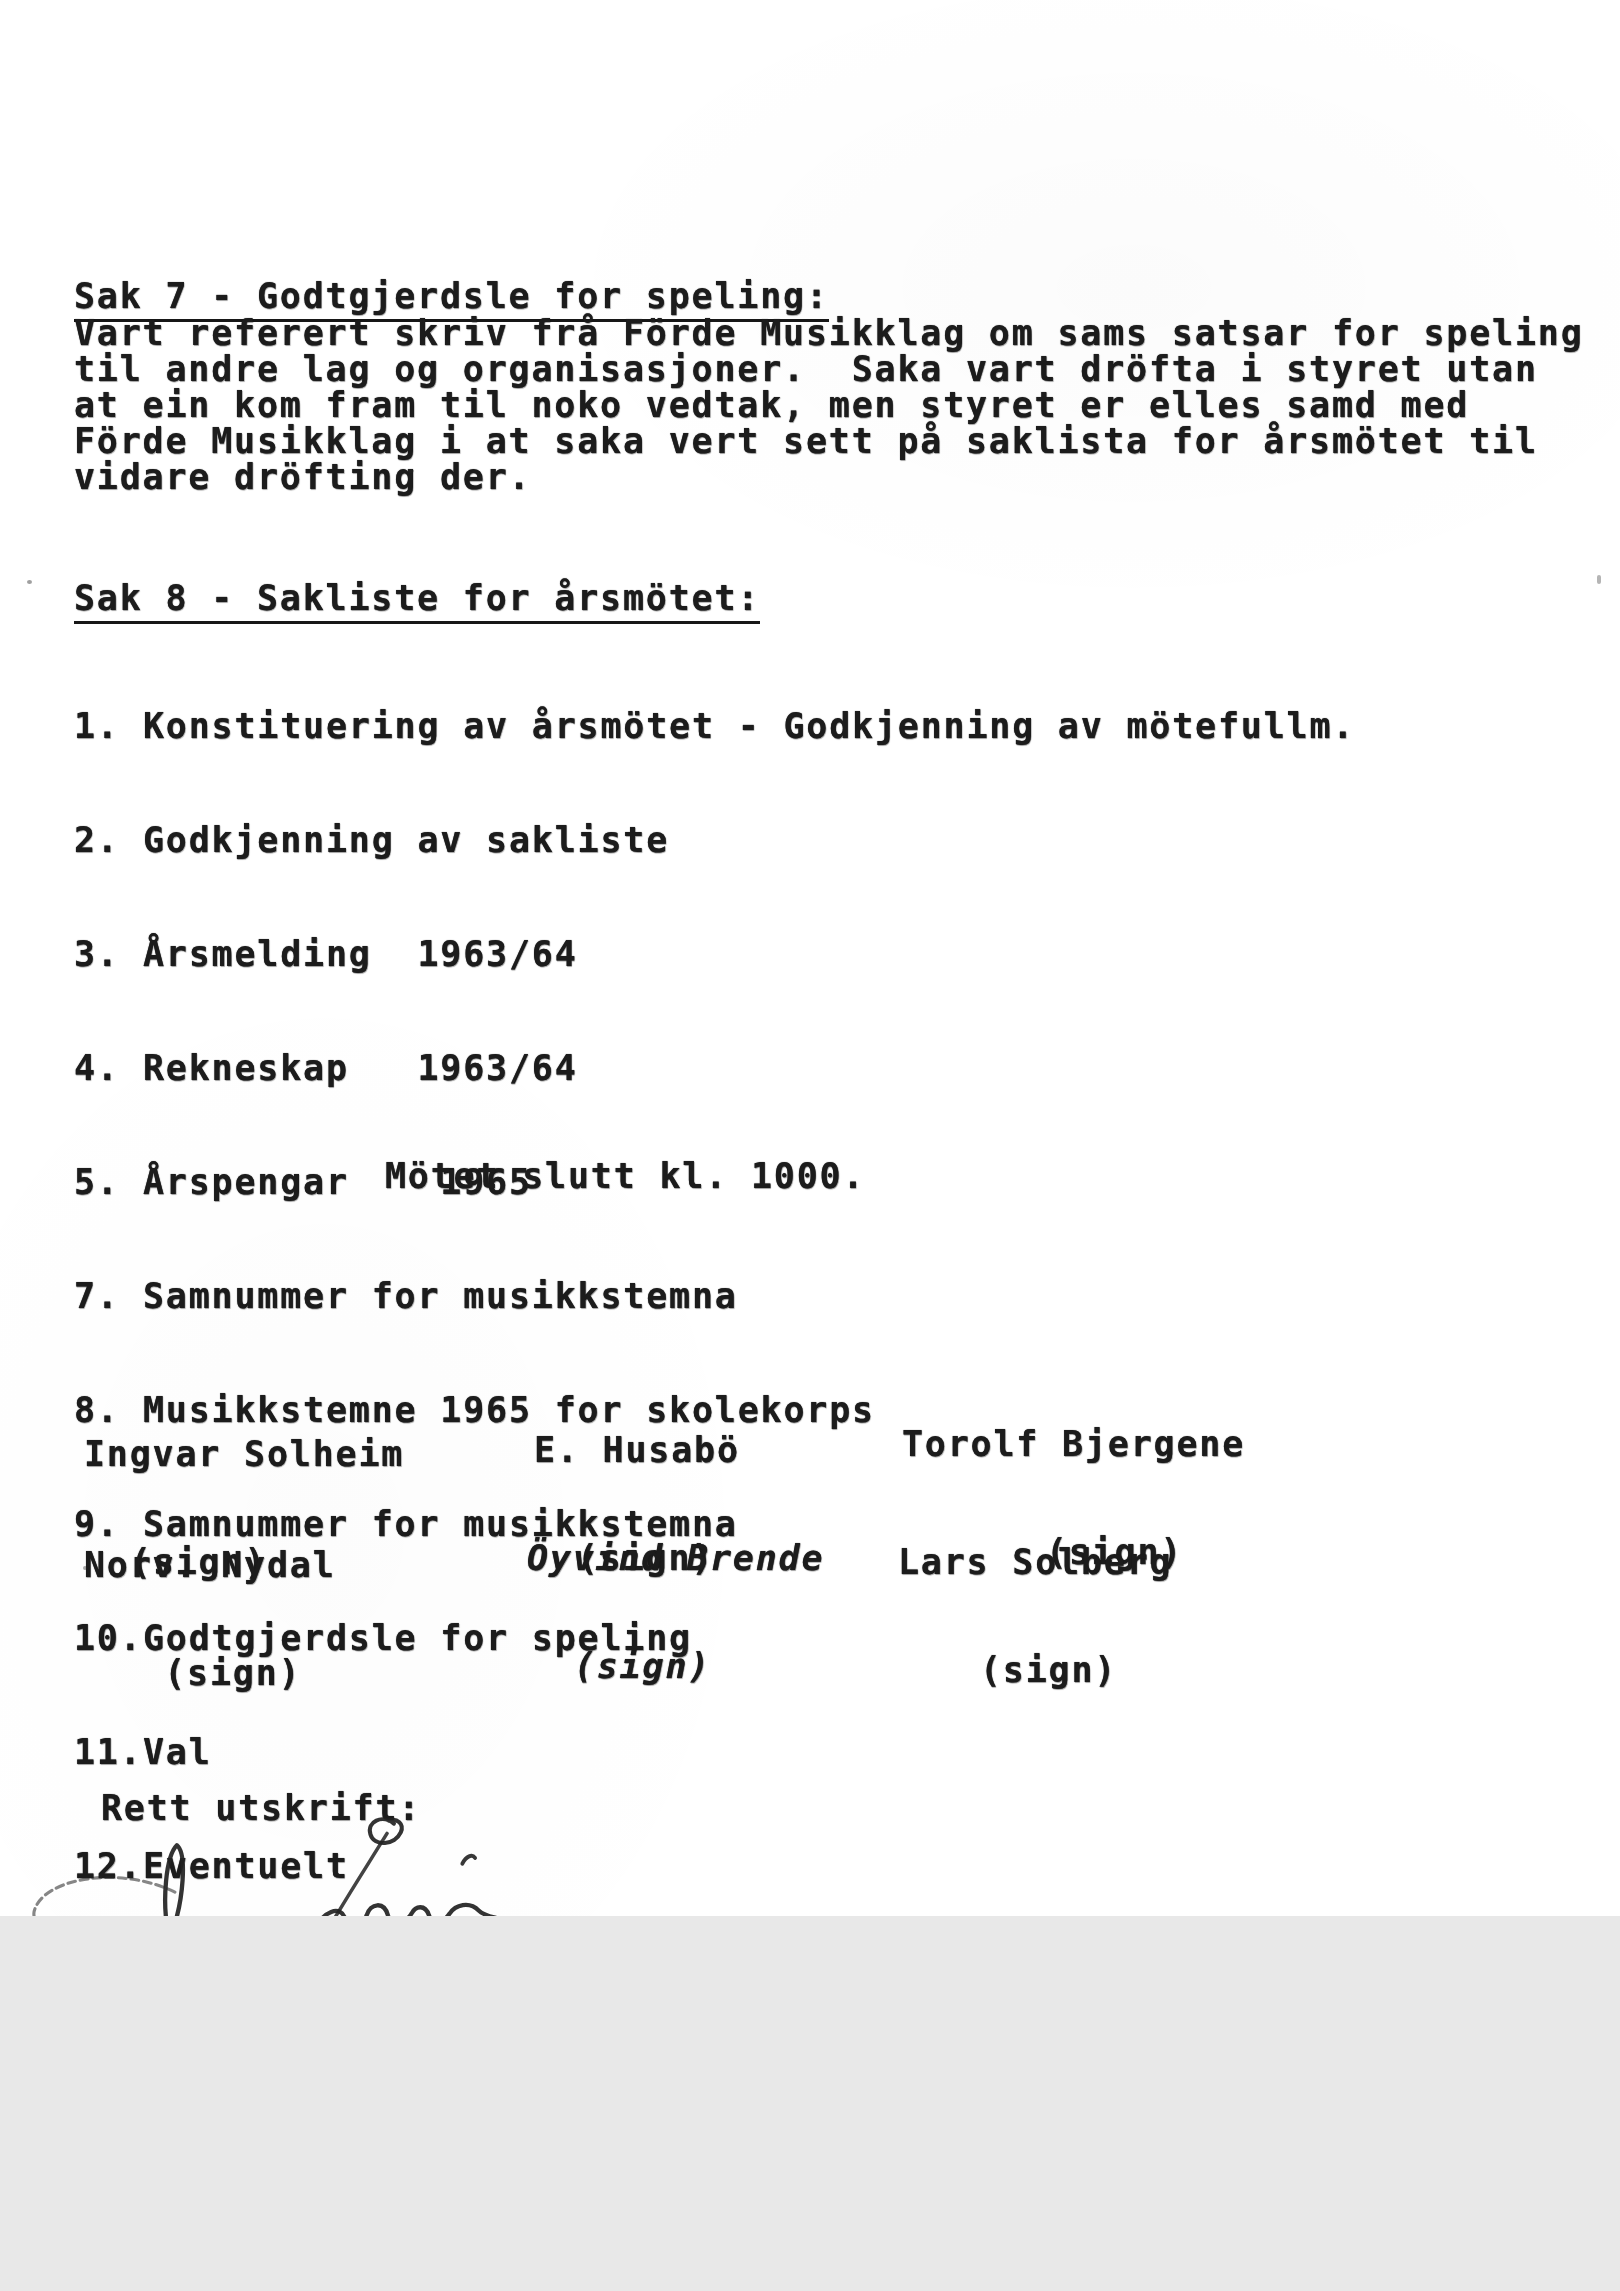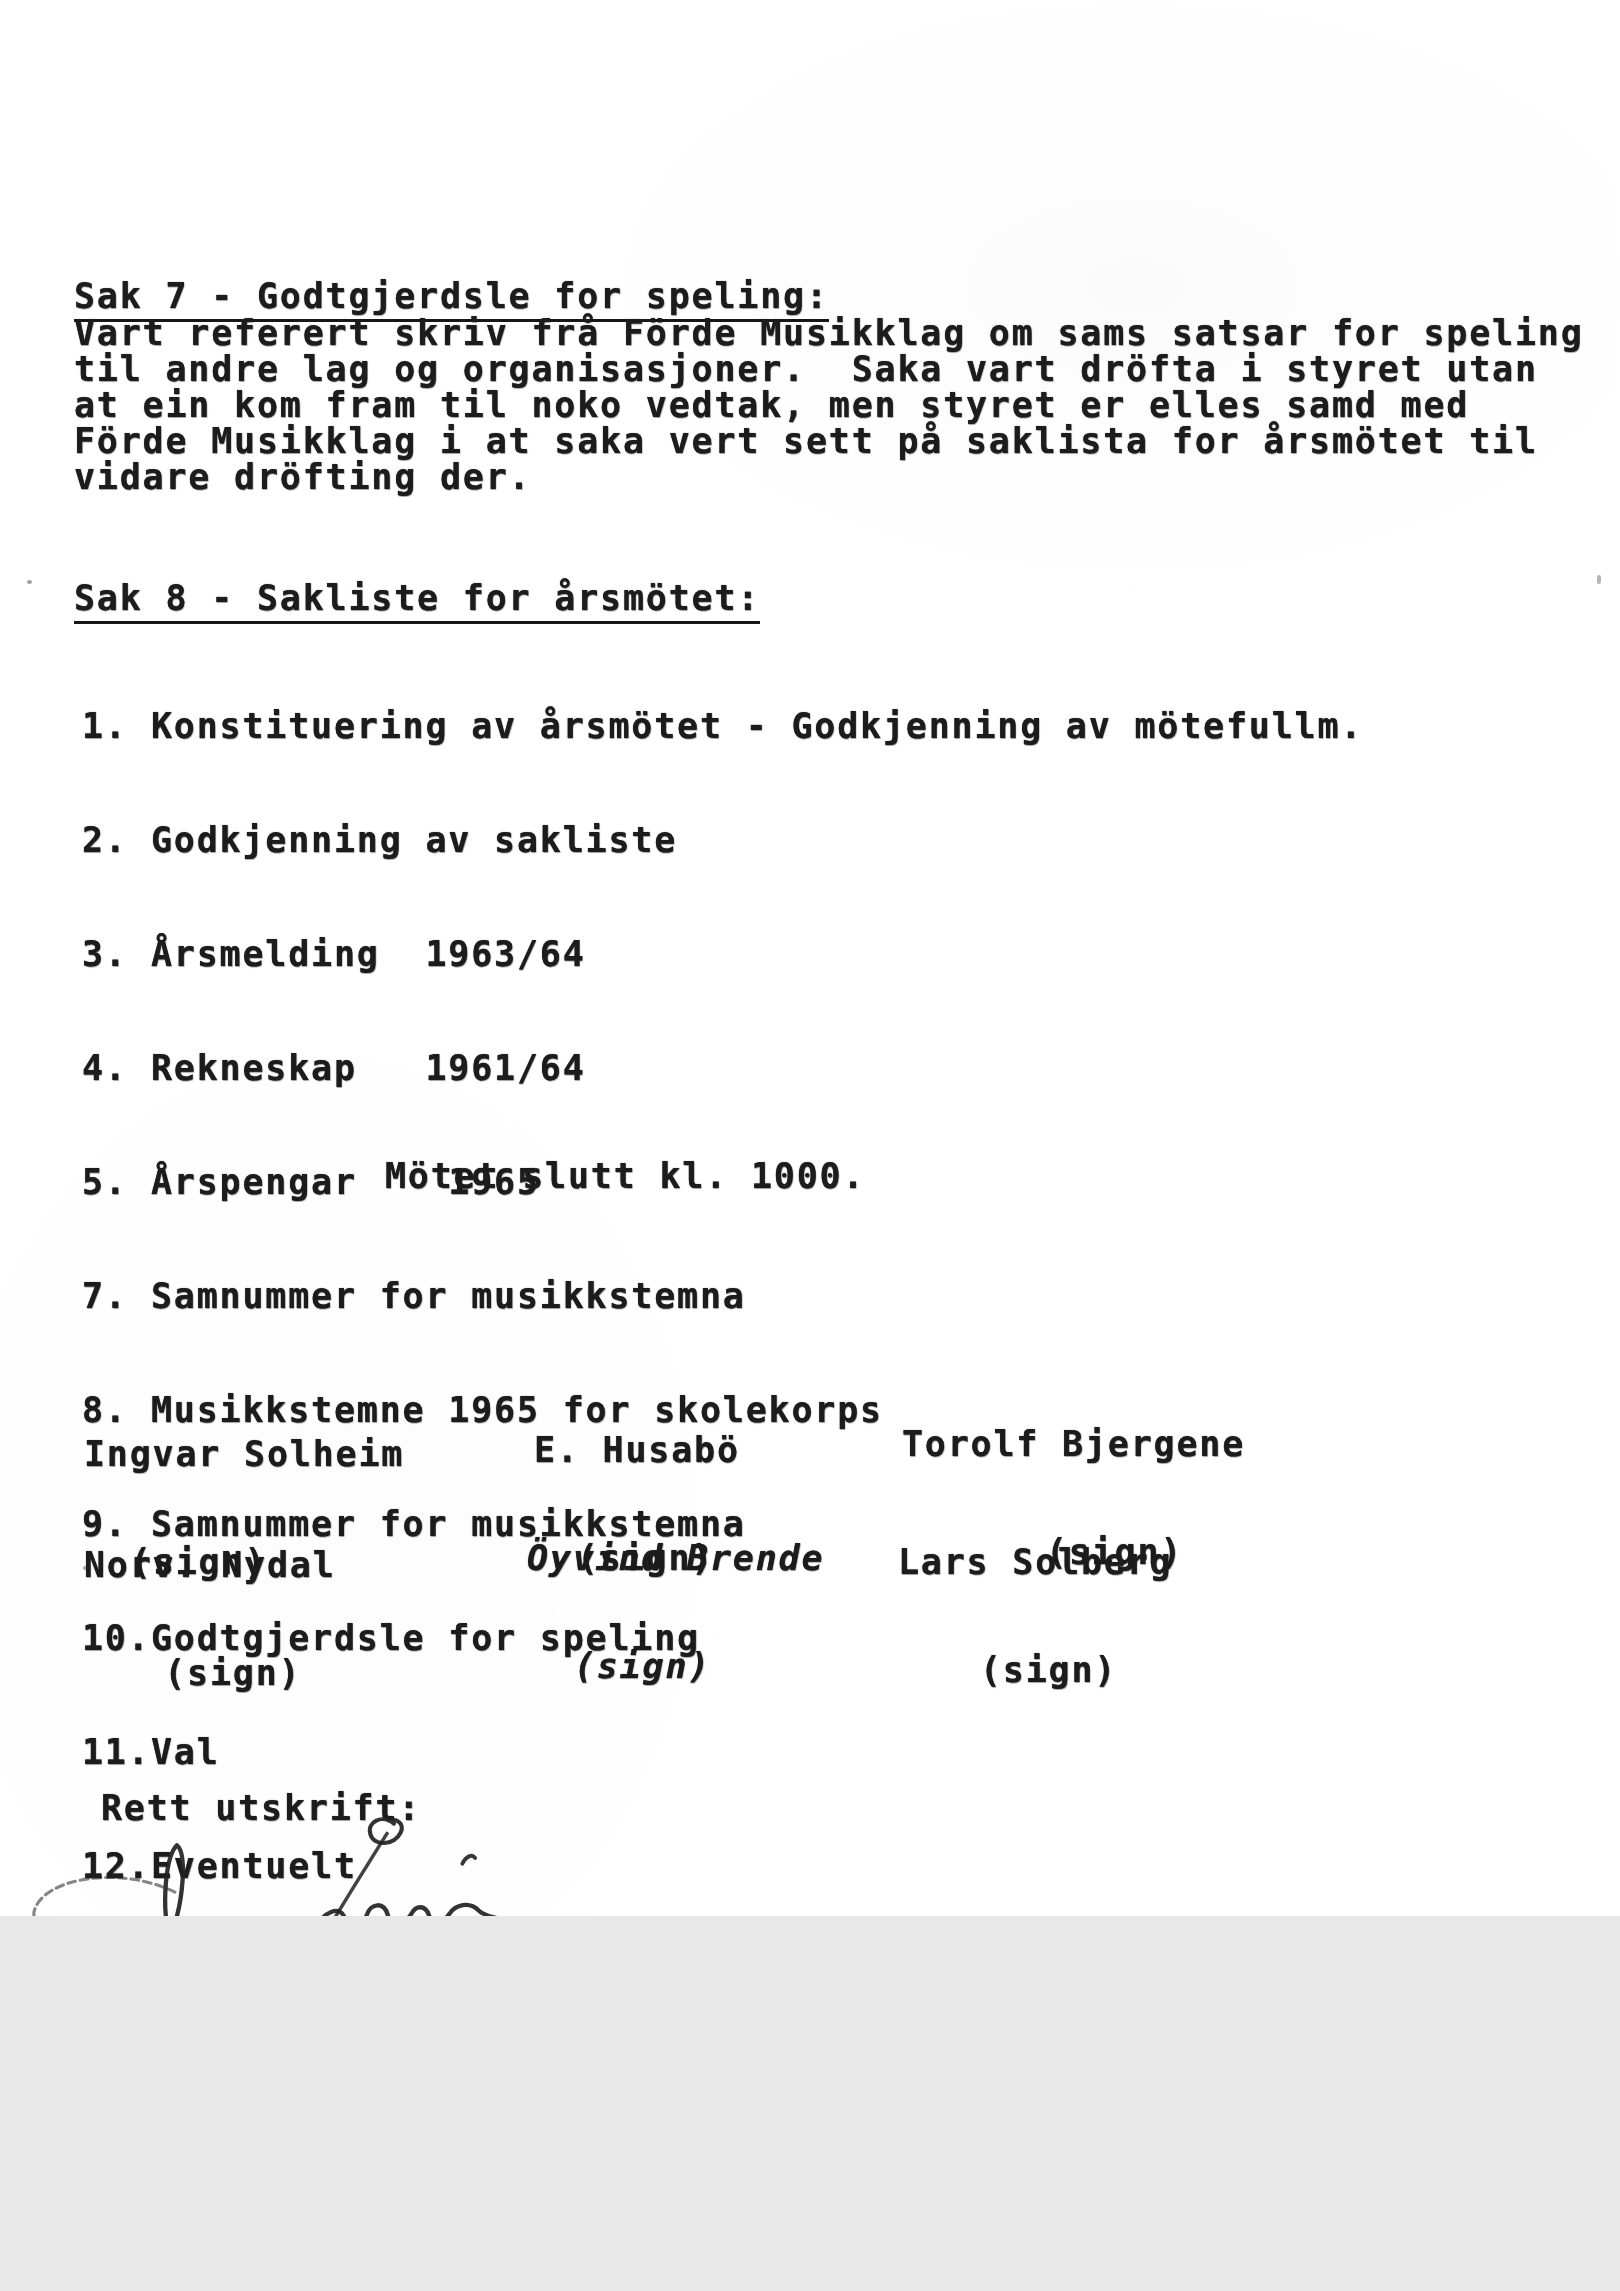--- a/index.html
+++ b/index.html
@@ -23,21 +23,21 @@
     line-height:36px;
     color:#1c1c1c;
     white-space:pre;
     text-shadow:0 0 0.9px rgba(25,25,25,0.85), 0.6px 0.6px 0.8px rgba(25,25,25,0.35);
     filter:blur(0.3px);
   }
   .underline{
     border-bottom:3.9px solid #171717;
     padding-bottom:2.9px;
   }
-  .list{line-height:38px;margin-left:8px;}
+  .list{line-height:38px;}
   .list .row{display:block;}
   .list .num{display:inline-block;width:69px;}
   .sig .sign-line{display:block;}
   .sig .indent{display:inline-block;}
   .scrawl{position:absolute;}
   .speck{position:absolute;background:#2a2a2a;border-radius:50%;}
 </style>
 </head>
 <body>
 
@@ -50,21 +50,21 @@
 at ein kom fram til noko vedtak, men styret er elles samd med
 Förde Musikklag i at saka vert sett på saklista for årsmötet til
 vidare dröfting der.</div>
 
   <div class="tw" style="left:74px;top:580px;"><span class="underline">Sak 8 - Sakliste for årsmötet:</span></div>
 
   <div class="tw list" style="left:74px;top:631px;">
     <span class="row"><span class="num">1.</span><span>Konstituering av årsmötet - Godkjenning av mötefullm.</span></span>
     <span class="row"><span class="num">2.</span><span>Godkjenning av sakliste</span></span>
     <span class="row"><span class="num">3.</span><span>Årsmelding  1963/64</span></span>
-    <span class="row"><span class="num">4.</span><span>Rekneskap   1961/64</span></span>
+    <span class="row"><span class="num">4.</span><span>Rekneskap   1963/64</span></span>
     <span class="row"><span class="num">5.</span><span>Årspengar    1965</span></span>
     <span class="row"><span class="num">7.</span><span>Samnummer for musikkstemna</span></span>
     <span class="row"><span class="num">8.</span><span>Musikkstemne 1965 for skolekorps</span></span>
     <span class="row"><span class="num">9.</span><span>Samnummer for musikkstemna</span></span>
     <span class="row"><span class="num">10.</span><span>Godtgjerdsle for speling</span></span>
     <span class="row"><span class="num">11.</span><span>Val</span></span>
     <span class="row"><span class="num">12.</span><span>Eventuelt</span></span>
   </div>
 
   <div class="tw" style="left:385px;top:1158px;">Mötet slutt kl. 1000.</div>

